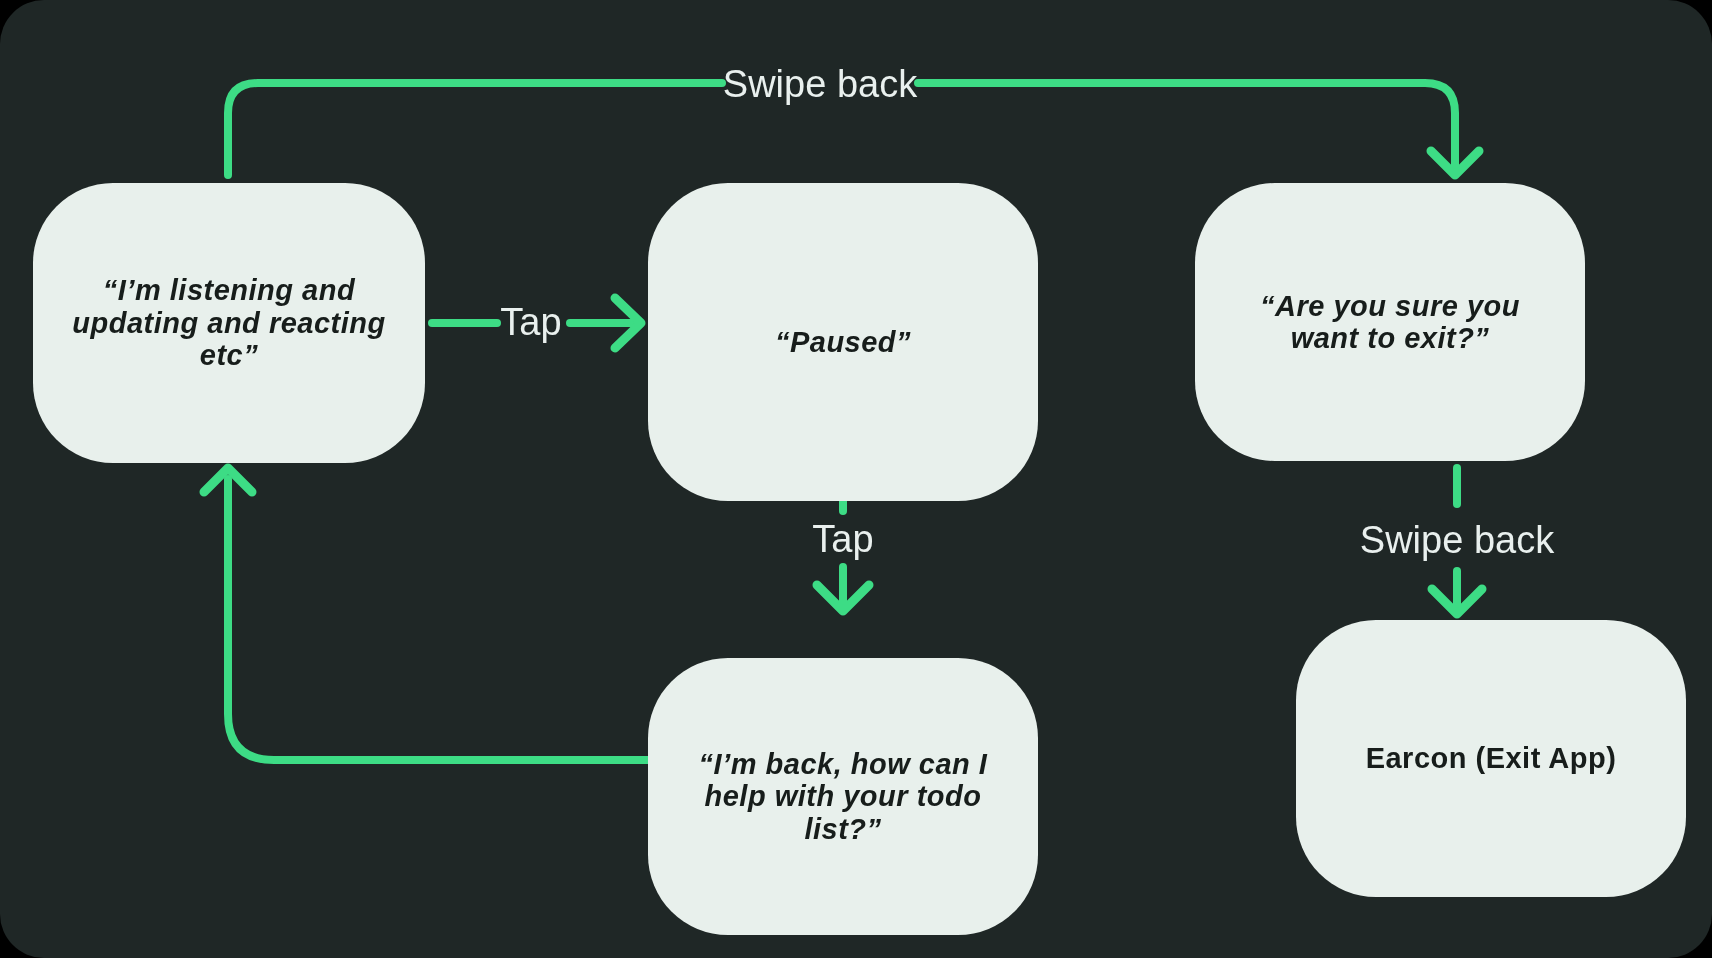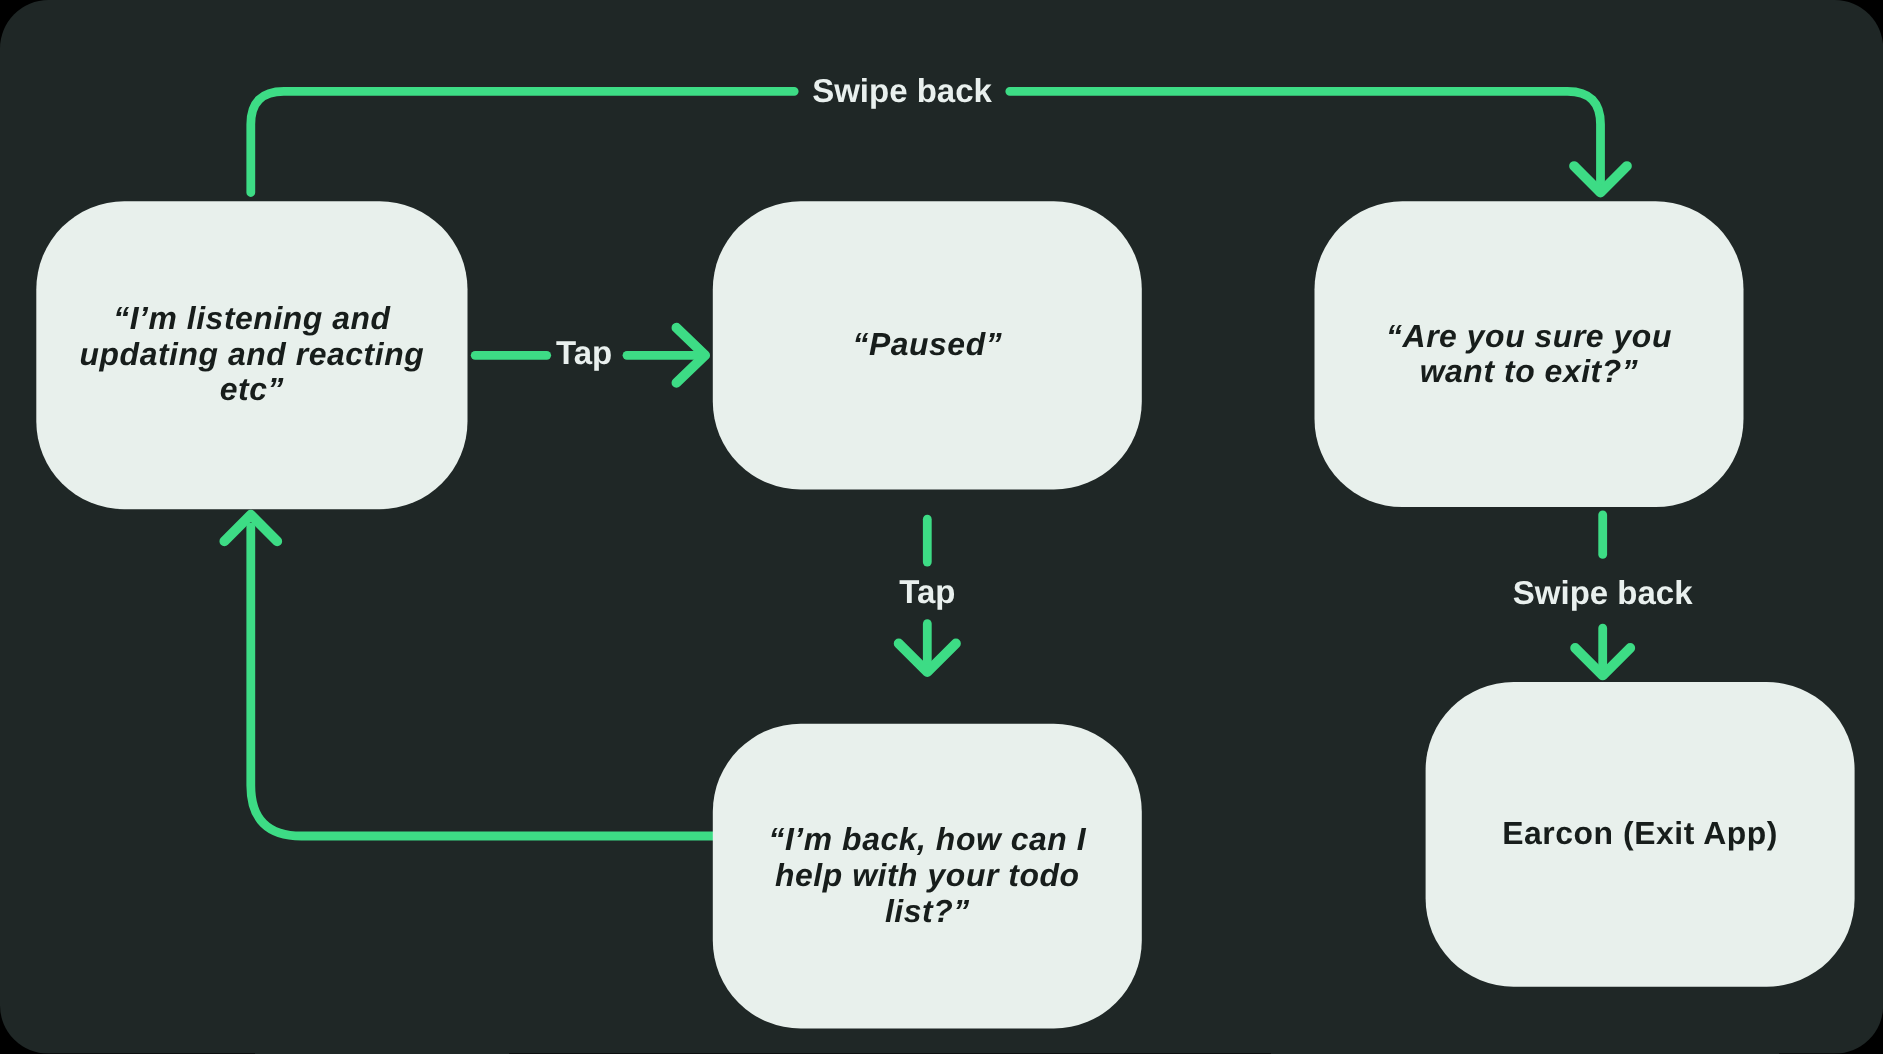--- a/index.html
+++ b/index.html
@@ -43,29 +43,29 @@
     line-height: 1.12;
     letter-spacing: 0.5px;
     color: #171d1b;
     white-space: pre-line;
     padding: 0 24px;
   }
   .node-text.upright {
     font-style: normal;
   }
   .n1 { left: 33px;   top: 183px; width: 392px; height: 280px; }
-  .n2 { left: 648px;  top: 183px; width: 390px; height: 262px; }
+  .n2 { left: 648px;  top: 183px; width: 390px; height: 318px; }
   .n3 { left: 1195px; top: 183px; width: 390px; height: 278px; }
   .n4 { left: 648px;  top: 658px; width: 390px; height: 277px; }
   .n5 { left: 1263px; top: 620px; width: 390px; height: 277px; margin-left: 33px; }
   .edge-label {
     position: absolute;
     transform: translate(-50%, -50%);
-    font-size: 30px;
-    font-weight: bold;
+    font-size: 38px;
+    font-weight: normal;
     color: #e9f0ee;
     white-space: nowrap;
   }
   .lbl-swipe-top   { left: 820px;  top: 84px;  }
   .lbl-tap-right   { left: 531px;  top: 322px; }
   .lbl-tap-down    { left: 843px;  top: 539px; }
   .lbl-swipe-right { left: 1457px; top: 540px; }
 </style>
 </head>
 <body>

